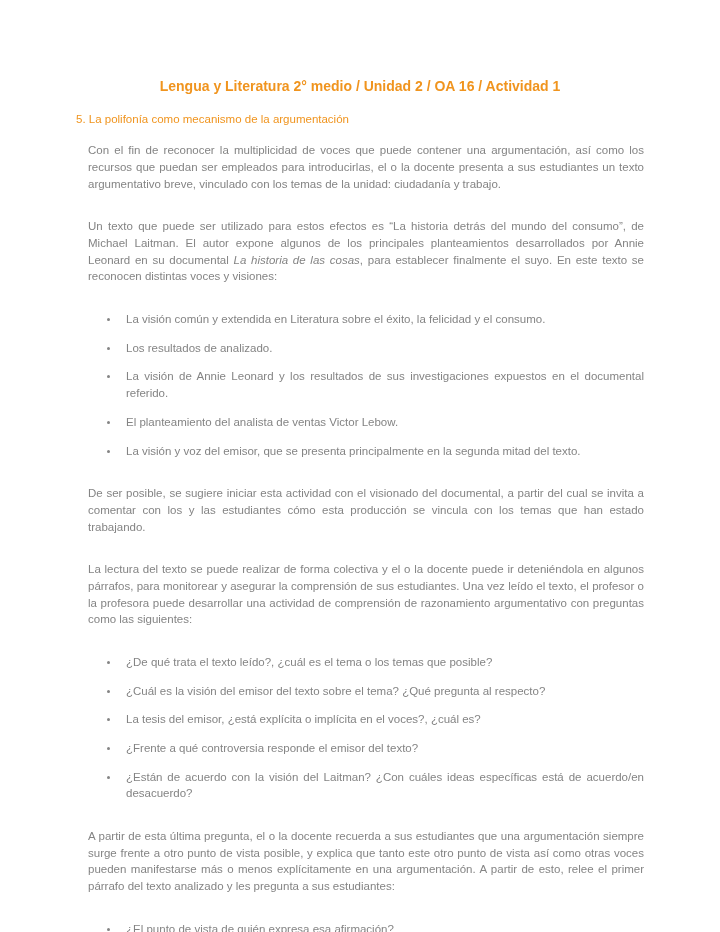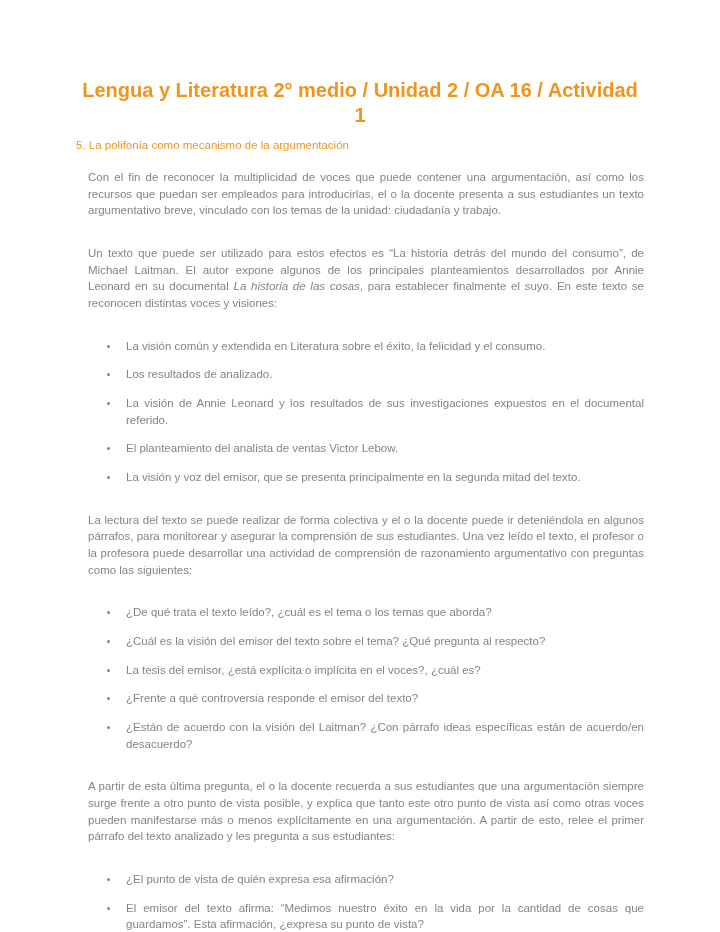--- a/index.html
+++ b/index.html
@@ -14,23 +14,23 @@
     box-sizing: border-box;
     background: #ffffff;
     padding: 78px 76px 40px 76px;
     font-family: "Liberation Sans", "DejaVu Sans", sans-serif;
     color: #848484;
     overflow: hidden;
   }
   .doc-title {
     text-align: center;
     color: #F0941E;
-    font-size: 20px;
+    font-size: 14px;
     font-weight: bold;
-    margin: 0 0 10px 0;
+    margin: 0 0 16px 0;
     line-height: 1.25;
   }
   .section-heading {
     color: #F0941E;
     font-size: 11.5px;
     font-weight: normal;
     margin: 0 0 16px 0;
     line-height: 1.3;
   }
   .para {
@@ -68,27 +68,28 @@
   <div>
       <p class="para">Con el fin de reconocer la multiplicidad de voces que puede contener una argumentación, así como los recursos que puedan ser empleados para introducirlas, el o la docente presenta a sus estudiantes un texto argumentativo breve, vinculado con los temas de la unidad: ciudadanía y trabajo.</p>
       <p class="para">Un texto que puede ser utilizado para estos efectos es “La historia detrás del mundo del consumo”, de Michael Laitman. El autor expone algunos de los principales planteamientos desarrollados por Annie Leonard en su documental <em>La historia de las cosas</em>, para establecer finalmente el suyo. En este texto se reconocen distintas voces y visiones:</p>
       <ul class="bullets">
         <li>La visión común y extendida en Literatura sobre el éxito, la felicidad y el consumo.</li>
         <li>Los resultados de analizado.</li>
         <li>La visión de Annie Leonard y los resultados de sus investigaciones expuestos en el documental referido.</li>
         <li>El planteamiento del analista de ventas Victor Lebow.</li>
         <li>La visión y voz del emisor, que se presenta principalmente en la segunda mitad del texto.</li>
       </ul>
+      <p class="para">De ser posible, se sugiere iniciar esta actividad con el visionado del documental, a partir del cual se invita a comentar con los y las estudiantes cómo esta producción se vincula con los temas que han estado trabajando.</p>
       <p class="para">La lectura del texto se puede realizar de forma colectiva y el o la docente puede ir deteniéndola en algunos párrafos, para monitorear y asegurar la comprensión de sus estudiantes. Una vez leído el texto, el profesor o la profesora puede desarrollar una actividad de comprensión de razonamiento argumentativo con preguntas como las siguientes:</p>
       <ul class="bullets">
-        <li>¿De qué trata el texto leído?, ¿cuál es el tema o los temas que aborda?</li>
+        <li>¿De qué trata el texto leído?, ¿cuál es el tema o los temas que posible?</li>
         <li>¿Cuál es la visión del emisor del texto sobre el tema? ¿Qué pregunta al respecto?</li>
         <li>La tesis del emisor, ¿está explícita o implícita en el voces?, ¿cuál es?</li>
         <li>¿Frente a qué controversia responde el emisor del texto?</li>
-        <li>¿Están de acuerdo con la visión del Laitman? ¿Con párrafo ideas específicas están de acuerdo/en desacuerdo?</li>
+        <li>¿Están de acuerdo con la visión del Laitman? ¿Con cuáles ideas específicas está de acuerdo/en desacuerdo?</li>
       </ul>
       <p class="para">A partir de esta última pregunta, el o la docente recuerda a sus estudiantes que una argumentación siempre surge frente a otro punto de vista posible, y explica que tanto este otro punto de vista así como otras voces pueden manifestarse más o menos explícitamente en una argumentación. A partir de esto, relee el primer párrafo del texto analizado y les pregunta a sus estudiantes:</p>
       <ul class="bullets">
         <li>¿El punto de vista de quién expresa esa afirmación?</li>
         <li>El emisor del texto afirma: “Medimos nuestro éxito en la vida por la cantidad de cosas que guardamos”. Esta afirmación, ¿expresa su punto de vista?</li>
       </ul>
     </div>
 </div>
 
 </body></html>

